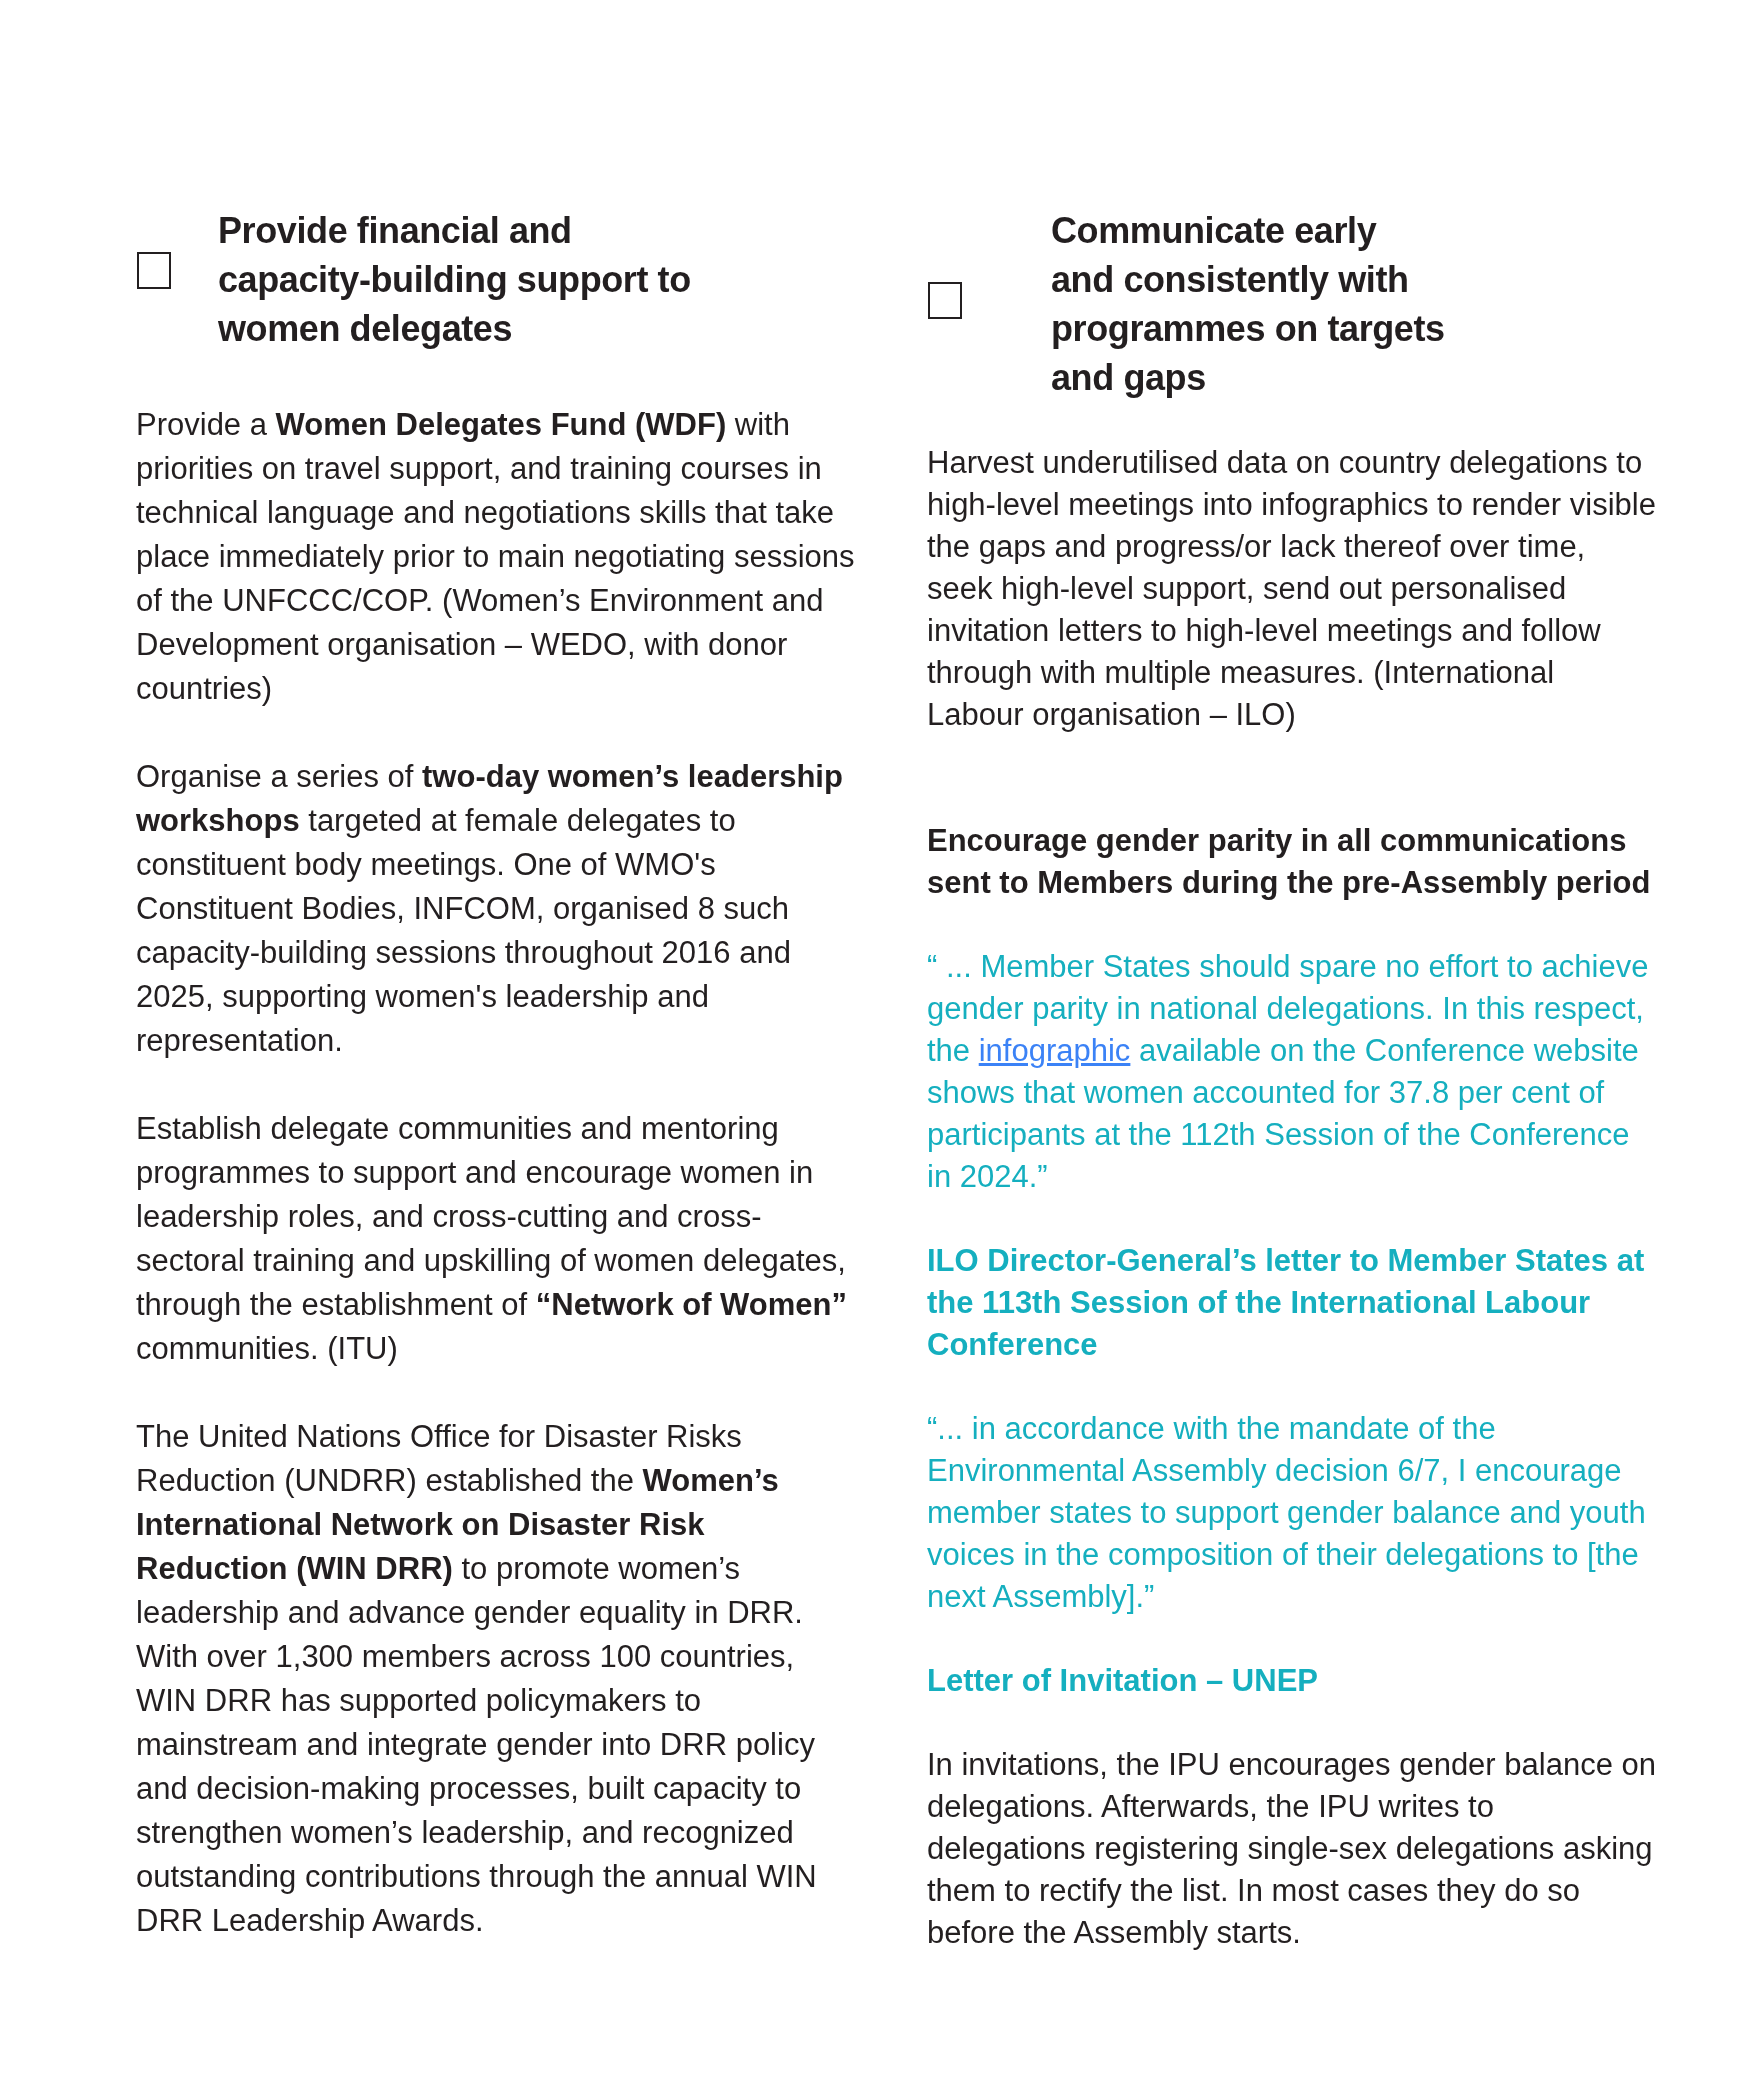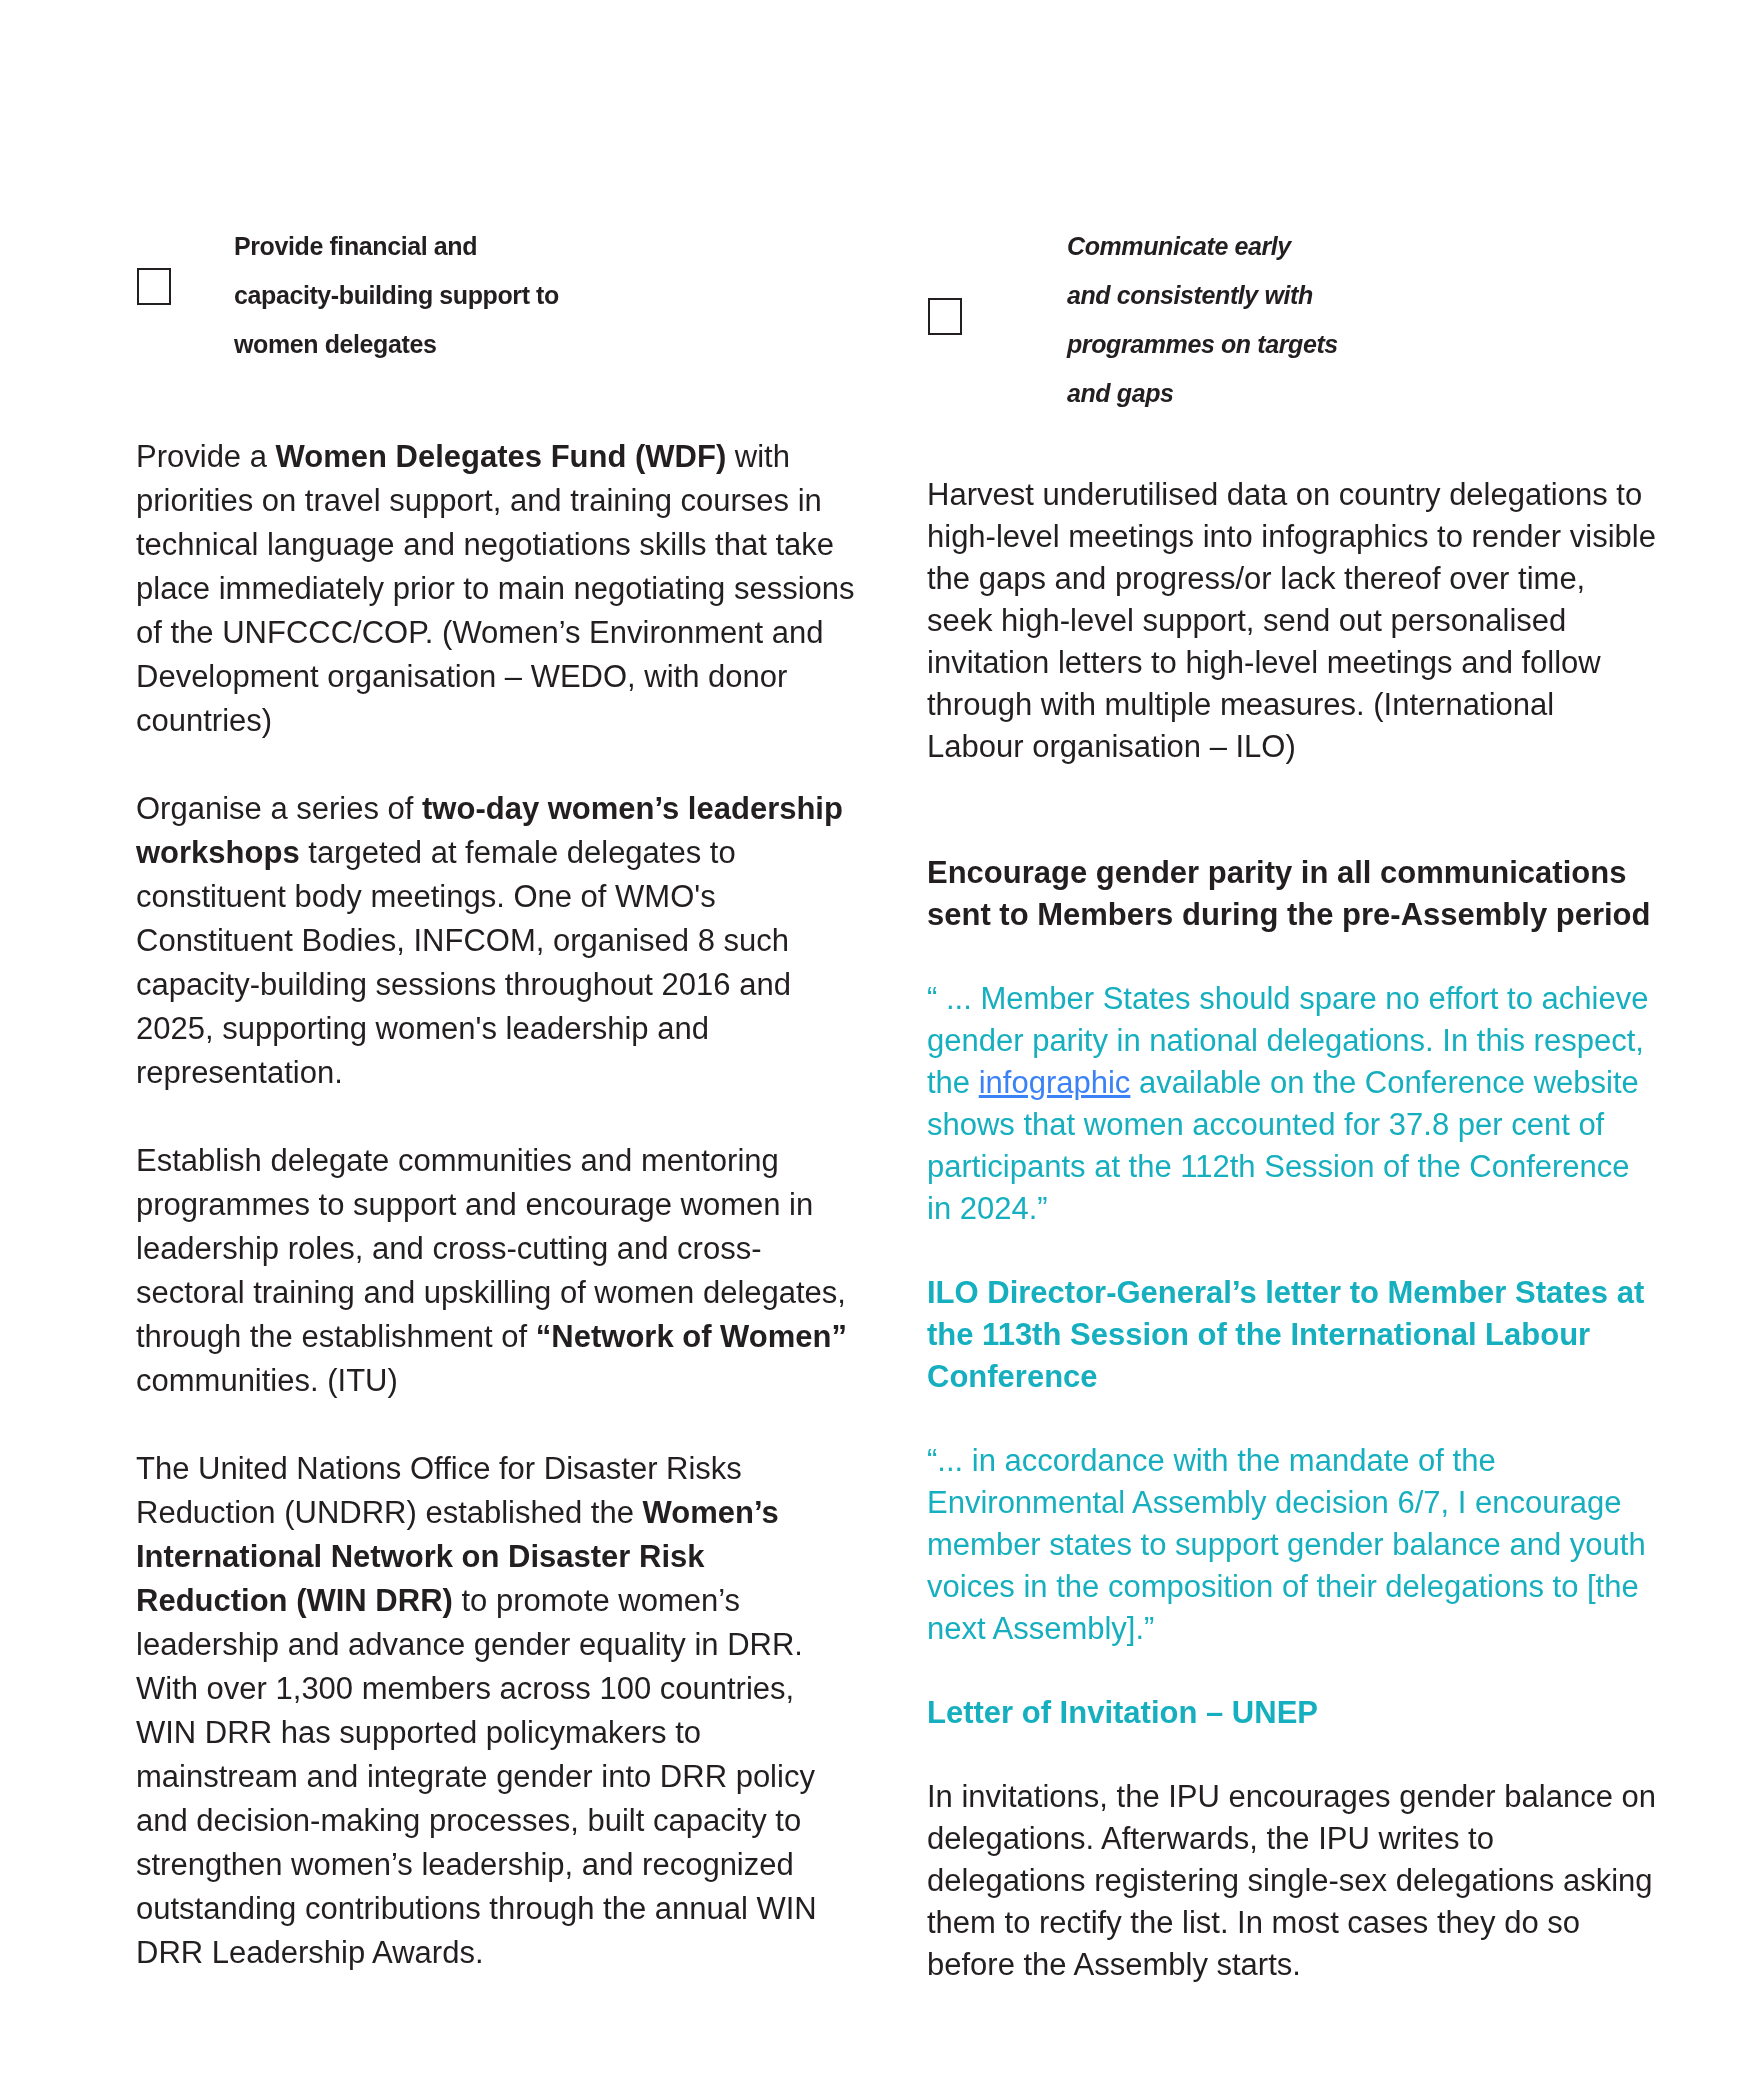--- a/index.html
+++ b/index.html
@@ -2,25 +2,25 @@
 <html style="font-size:6.7px"><head>
 <meta charset="utf-8">
 <style>
   html, body { margin:0; padding:0; background:#ffffff; }
   body { width:1743px; height:2412px; position:relative; overflow:hidden;
          font-family:"Liberation Sans", sans-serif; color:#231f20; }
   .col { position:absolute; }
   .left { left:136px; top:206px; width:722px; }
   .right { left:927px; top:206px; width:730px; }
   .hdr { position:relative; padding-left:82px; }
-  .right .hdr { padding-left:124px;font-style:italic; }
+  .right .hdr { padding-left:124px; }
   .checkbox { position:absolute; width:34px; height:37px; border:2.9px solid #231f20; box-sizing:border-box; background:#fff; }
   .left .checkbox { left:0.8px; top:46px; }
   .right .checkbox { left:0.8px; top:76px; }
-  .hdr h2 { margin:16px; font-size:25px; line-height:49px; font-weight:bold; letter-spacing:-0.4px; }
+  .hdr h2 { margin:0; font-size:36px; line-height:49px; font-weight:bold; letter-spacing:-0.4px; }
   p { margin:0; font-size:31px; line-height:44px; }
   .gap { height:44px; }
   b { font-weight:bold;text-align:right; }
   .teal { color:#15afbf; }
   .teal a { color:#3b82f6; text-decoration:underline; }
   .subhead { font-weight:bold; font-size:31px; line-height:42px; }
   .rp { font-size:31px; line-height:42px; }
 </style>
 </head>
 <body>

